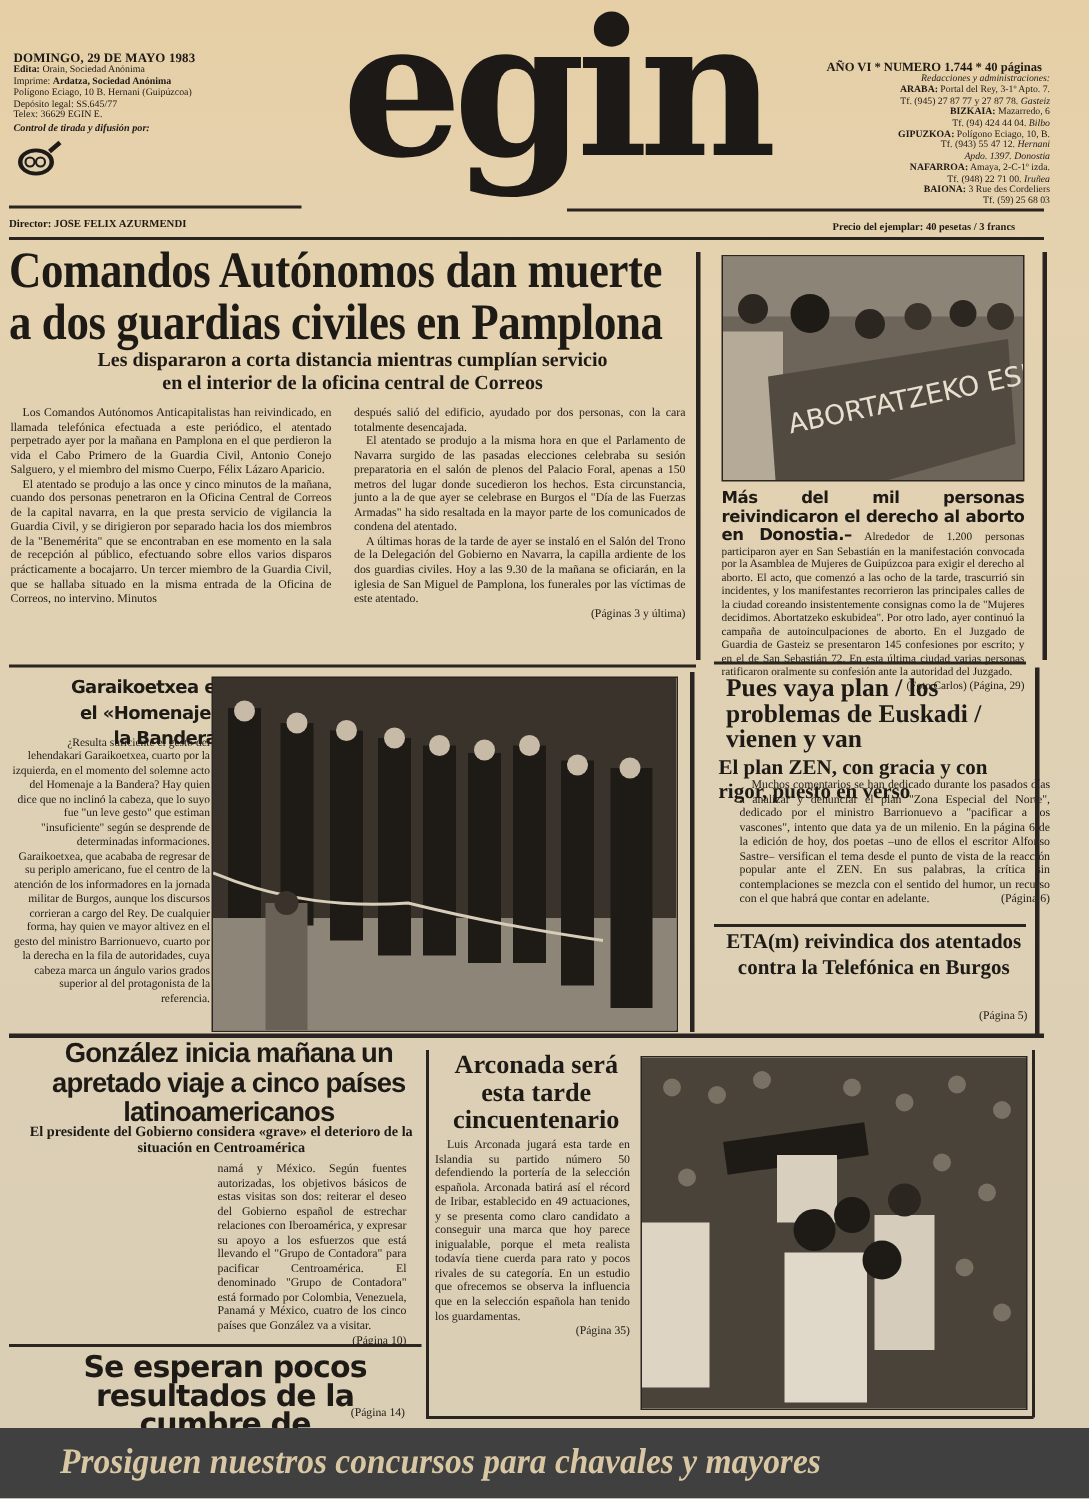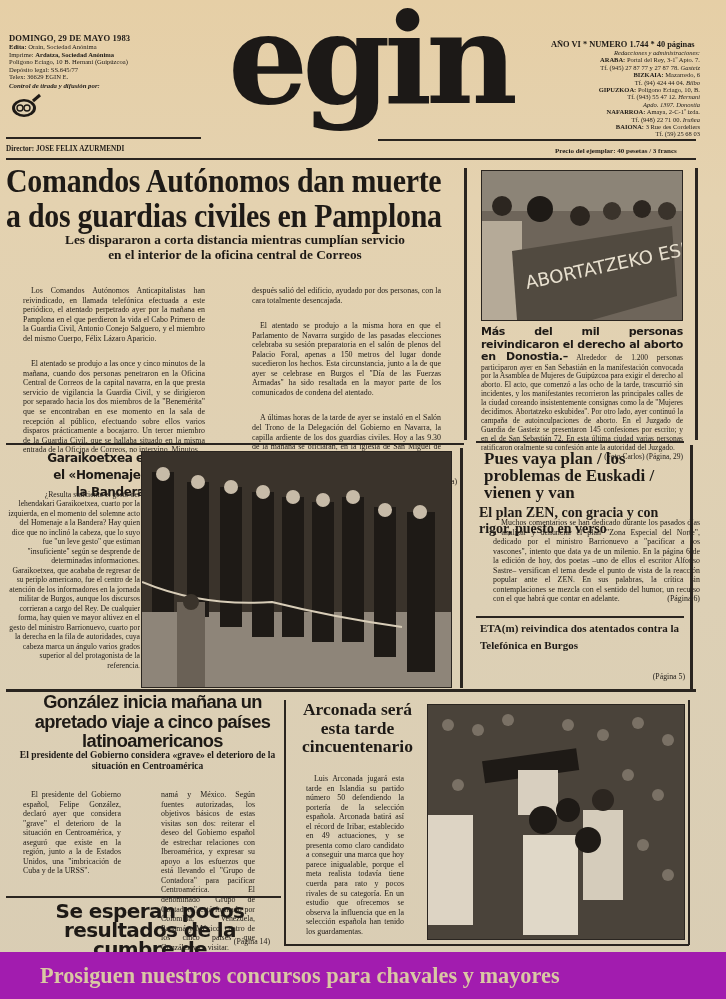--- a/index.html
+++ b/index.html
@@ -5,21 +5,21 @@
   html, body { margin:0; padding:0; }
   body {
     width:726px; height:999px; overflow:hidden; position:relative;
     background: linear-gradient(180deg,#e6cfa6 0%,#e4d2b0 20%,#ddd0b5 60%,#d9cdb4 100%);
     color:#1e1a16;
     font-family:"Liberation Serif", serif;
   }
   .abs { position:absolute; }
   .rule { position:absolute; background:#2a2520; }
   .body-text { font-size:7.9px; line-height:9.55px; text-align:justify; text-indent:8px; margin:0; }
-  .body-text p { margin:16px; text-indent:8px; }
+  .body-text p { margin:0; text-indent:8px; }
   .pg { text-align:right; font-size:7.8px; }
   h1,h2,h3,h4 { margin:0; font-weight:bold; }
 
   
   #masthead-left { left:9px; top:33px; width:220px; }
   #masthead-left .date { font-weight:bold; font-size:8.6px; letter-spacing:0.1px; }
   #masthead-left .line { font-size:6.6px; line-height:7.6px; }
   #masthead-left .ctrl { font-size:6.8px; font-style:italic; font-weight:bold; margin-top:1px; }
   #ojd-logo { left:9px; top:93px; width:34px; height:26px; }
   #logo { left:228px; top:16px; width:260px; height:140px; }
@@ -47,36 +47,36 @@
   #donostia-caption .body-text { text-indent:0; font-size:7.5px; line-height:8.9px; }
 
   #garai-head { left:42px; top:450px; width:110px; text-align:right; font-size:12px; line-height:17px; font-family:"DejaVu Sans", sans-serif; font-weight:bold; letter-spacing:-0.4px; }
   #garai-body { left:8px; top:490px; width:132px; text-align:right; font-size:7.7px; line-height:9.48px; }
   #flag-photo { left:141px; top:451px; width:309px; height:235px; }
 
   #pues-head { left:484px; top:450px; width:190px; font-size:17px; line-height:17px; font-weight:bold; }
   #pues-sub { left:479px; top:505px; width:210px; font-size:14px; font-weight:bold; }
   #pues-body { left:477px; top:518px; width:207px;margin-left:16px; }
 
-  #eta-head { left:480px; top:620px; width:205px; text-align:left; font-size:11px; line-height:17px; font-weight:bold; }
+  #eta-head { left:480px; top:620px; width:205px; text-align:center; font-size:14px; line-height:17px; font-weight:bold; }
   #eta-page { left:600px; top:672px; width:85px; }
 
   #gonz-head { left:20px; top:692px; width:265px; text-align:center; font-size:18.3px; line-height:19.5px; font-weight:bold; font-family:Liberation Sans, sans-serif; letter-spacing:-0.6px; }
   #gonz-sub { left:10px; top:750px; width:275px; text-align:center; font-size:9.5px; line-height:11px; font-weight:bold; }
   #gonz-col1 { left:7px; top:774px; width:130px; }
   #gonz-col2 { left:145px; top:774px; width:126px; }
 
   #will-head { left:25px; top:902px; width:250px; text-align:center; font-size:20px; line-height:19px; font-weight:bold; font-family:"DejaVu Sans", sans-serif; letter-spacing:-0.6px; }
   #will-page { left:200px; top:937px; width:70px; }
 
   #arco-head { left:295px; top:700px; width:125px; text-align:center; font-size:17.5px; line-height:18.6px; font-weight:bold; }
   #arco-body { left:290px; top:758px; width:130px; }
   #football-photo { left:427px; top:704px; width:256px; height:234px; }
 
-  #banner { left:0; top:952px; width:726px; height:47px; background:#a21caf; }
+  #banner { left:0; top:952px; width:726px; height:47px; background:#404040;font-style:italic; }
   #banner-text { position:absolute; left:40px; top:10px; font-size:24px; font-weight:bold; color:#d9c7a3; white-space:nowrap; transform:scaleX(0.93); transform-origin:left top; }
 </style>
 </head>
 <body>
 
 <div id="masthead-left" class="abs">
   <div class="date">DOMINGO, 29 DE MAYO 1983</div>
   <div class="line"><b>Edita:</b> <span>Orain, Sociedad Anónima</span></div>
   <div class="line"><span>Imprime:</span> <b>Ardatza, Sociedad Anónima</b></div>
   <div class="line">Polígono Eciago, 10 B. Hernani (Guipúzcoa)</div>
@@ -202,21 +202,20 @@
 </div>
 <div class="rule" style="left:476px;top:616px;width:208px;height:1.5px;"></div>
 <h3 id="eta-head" class="abs">ETA(m) reivindica dos atentados contra la Telefónica en Burgos</h3>
 <div id="eta-page" class="abs pg">(Página 5)</div>
 <div class="rule" style="left:690px;top:445px;width:2.5px;height:245px;"></div>
 <div class="rule" style="left:6px;top:689px;width:690px;height:2.5px;"></div>
 
 <h2 id="gonz-head" class="abs">González inicia mañana un apretado viaje a cinco países latinoamericanos</h2>
 <div id="gonz-sub" class="abs">El presidente del Gobierno considera «grave» el deterioro de la situación en Centroamérica</div>
 <div id="gonz-col1" class="abs body-text">
-  <p>El presidente del Gobierno español, Felipe González, declaró ayer que considera "grave" el deterioro de la situación en Centroamérica, y aseguró que existe en la región, junto a la de Estados Unidos, una "imbricación de Cuba y de la URSS".</p>
 </div>
 <div id="gonz-col2" class="abs body-text">
   <p style="text-indent:0">namá y México. Según fuentes autorizadas, los objetivos básicos de estas visitas son dos: reiterar el deseo del Gobierno español de estrechar relaciones con Iberoamérica, y expresar su apoyo a los esfuerzos que está llevando el "Grupo de Contadora" para pacificar Centroamérica. El denominado "Grupo de Contadora" está formado por Colombia, Venezuela, Panamá y México, cuatro de los cinco países que González va a visitar.</p>
   <div class="pg">(Página 10)</div>
 </div>
 <div class="rule" style="left:6px;top:896px;width:275px;height:1.5px;"></div>
 
 <h3 id="will-head" class="abs">Se esperan pocos resultados de la cumbre de Williamsburg</h3>
 <div id="will-page" class="abs pg">(Página 14)</div>
 

